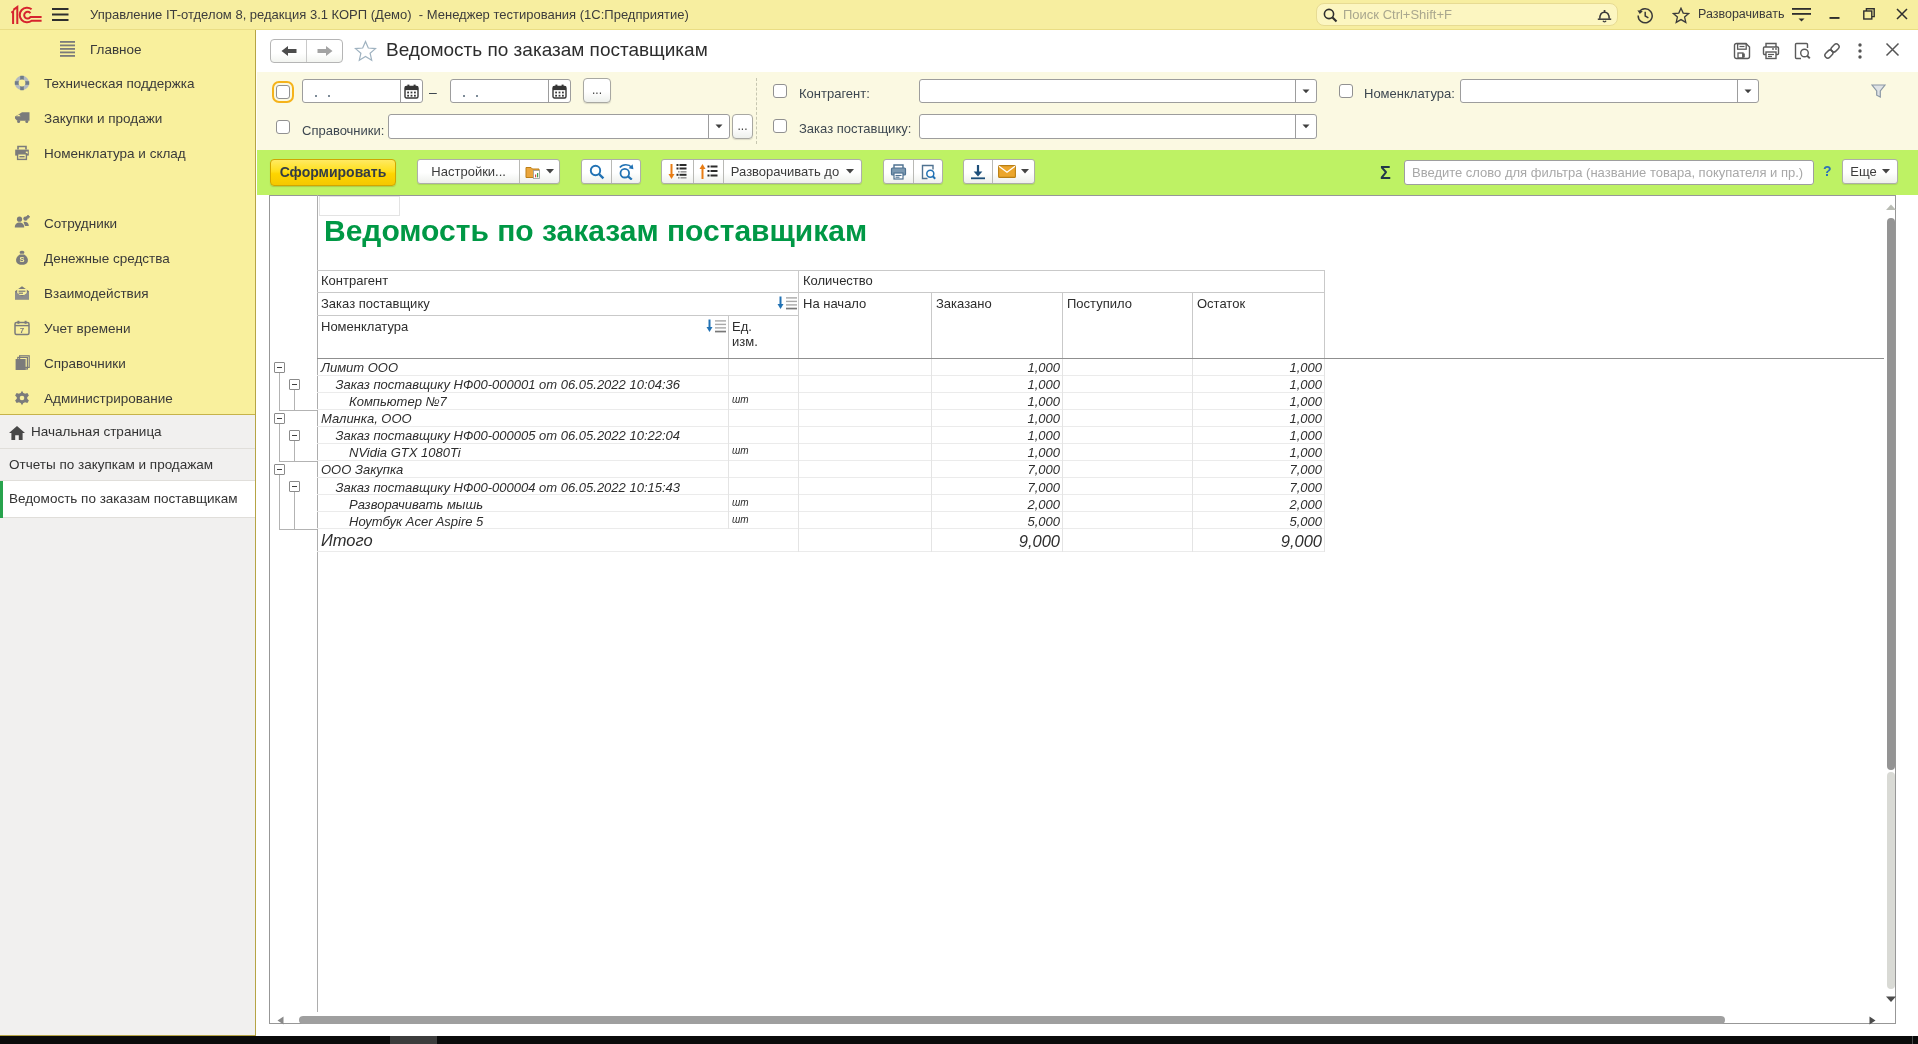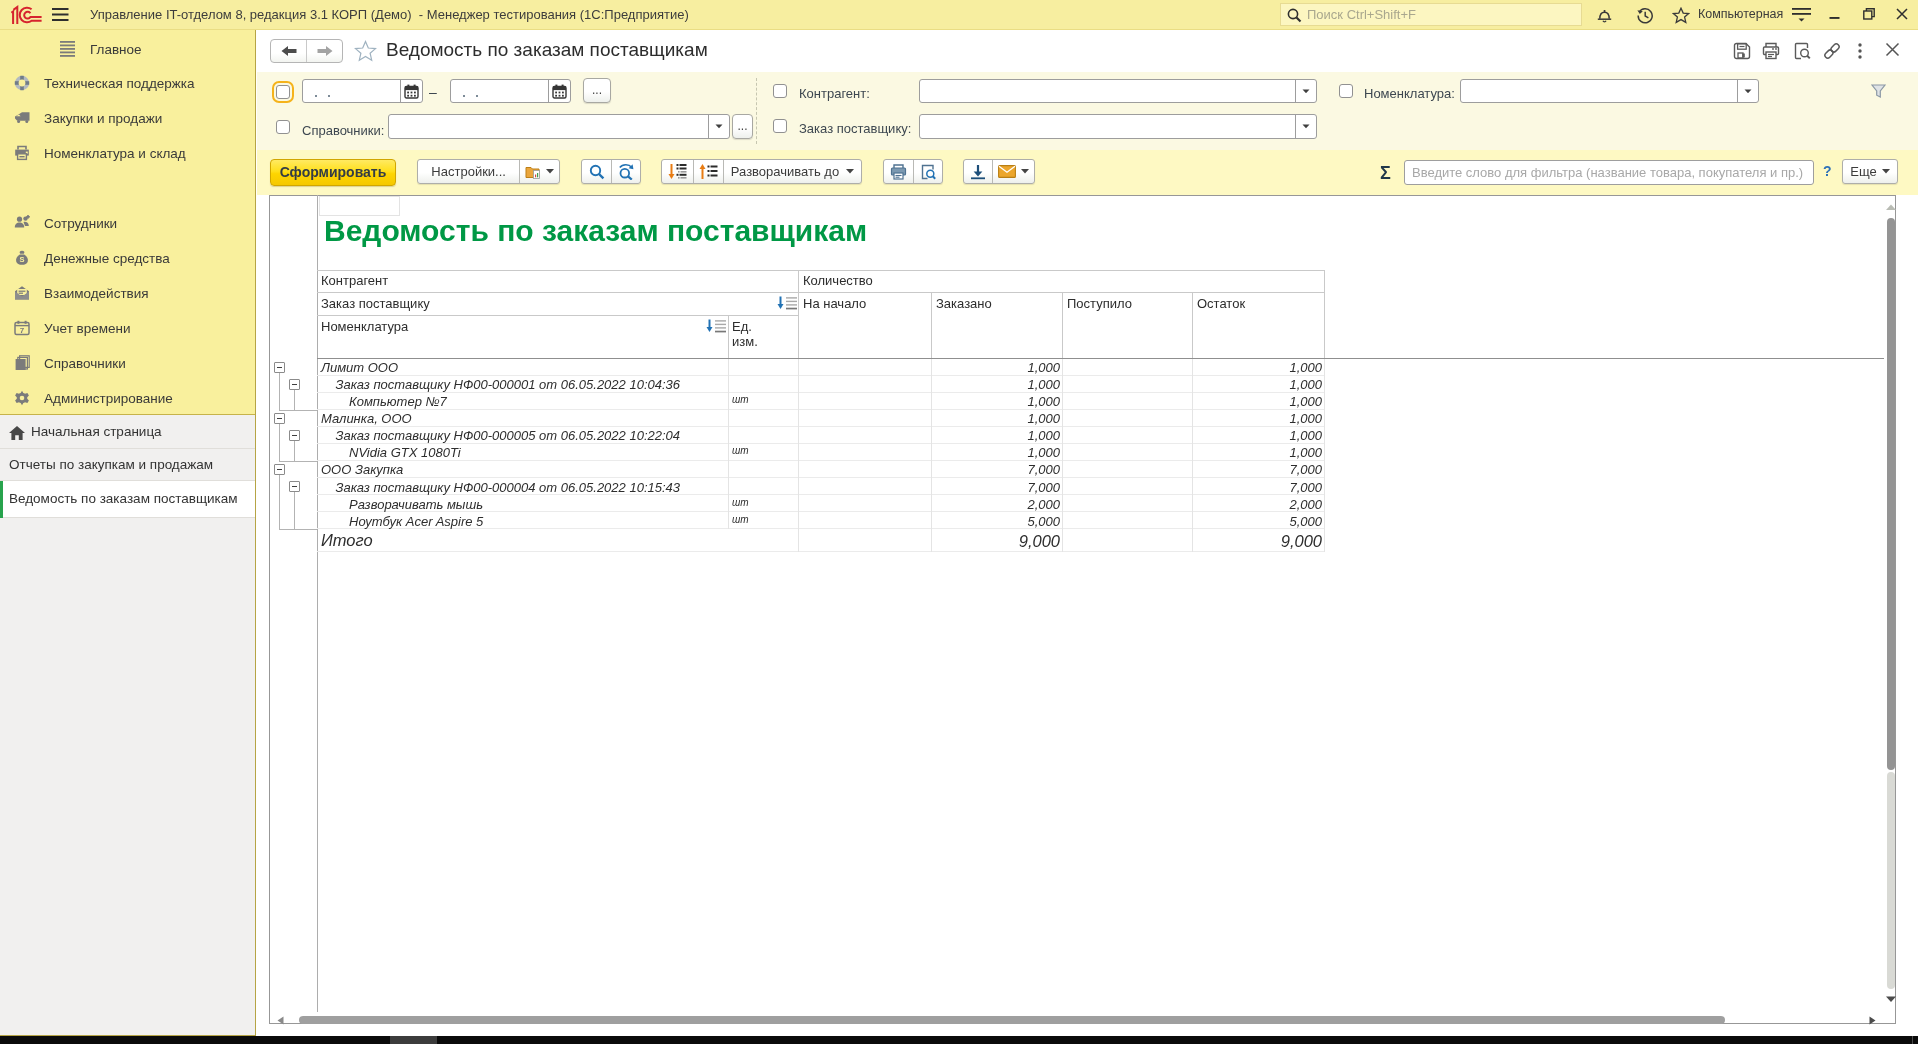--- a/index.html
+++ b/index.html
@@ -3,21 +3,21 @@
 <meta charset="utf-8">
 <style>
   * { margin:0; padding:0; box-sizing:border-box; }
   html,body { width:1918px; height:1044px; overflow:hidden; }
   body { font-family:"Liberation Sans", sans-serif; background:#fff; position:relative; }
   .abs { position:absolute; }
 
   
   #topbar { left:0; top:0; width:1918px; height:30px; background:#f7eea0; border-bottom:1px solid #eadd84; }
   #tb-title { left:90px; top:0; height:29px; line-height:29px; font-size:13px; color:#3c3c3c; white-space:pre; }
-  #tb-search { left:1280px; top:3px; width:302px; height:23px; background:#fcf6c1; border:1px solid #e7db93; border-radius:0; }
+  #tb-search { left:1316px; top:3px; width:302px; height:23px; background:#fcf6c1; border:1px solid #e7db93; border-radius:8px; }
   #tb-search .ph { position:absolute; left:26px; top:3px; font-size:13px; color:#a9a78e; }
   .tbicon { color:#3a3a3a; }
   #tb-user { left:1698px; top:0; height:29px; line-height:29px; font-size:12.5px; color:#3b3b3b; }
 
   
   #sidebar { left:0; top:30px; width:256px; height:1005px; background:#f1f0ef; border-right:1px solid #b6a445; }
   #side-yellow { left:0; top:0; width:255px; height:385px; background:#f9f09d; border-bottom:1px solid #c6b34a; }
   .side-item { position:absolute; left:0; width:255px; height:35px; cursor:pointer; }
   .side-item svg { position:absolute; left:14px; top:9px; }
   .side-item .lbl { position:absolute; left:44px; top:0; line-height:35px; font-size:13.5px; color:#3a3a3a; white-space:nowrap; }
@@ -46,21 +46,21 @@
   .cb { position:absolute; width:14px; height:14px; background:#fff; border:1px solid #919191; border-radius:3px; }
   .cb.focus { outline:2px solid #f5b31b; outline-offset:2px; }
   .flabel { position:absolute; font-size:13px; color:#3d4750; white-space:nowrap; }
   .finput { position:absolute; background:#fff; border:1px solid #9d9d9d; border-radius:3px; }
   .finput .arrow { position:absolute; right:0; top:0; bottom:0; width:21px; border-left:1px solid #9d9d9d; display:flex; align-items:center; justify-content:center; }
   .finput .calsec { position:absolute; right:0; top:0; bottom:0; width:22px; border-left:1px solid #9d9d9d; display:flex; align-items:center; justify-content:center; }
   .dot { position:absolute; width:2px; height:2px; background:#7d8b98; top:15px; }
   .minibtn { position:absolute; background:linear-gradient(#fff 55%, #eef0ec); border:1px solid #a8a8a2; border-radius:4px; box-shadow:0 1px 1px rgba(0,0,0,.12); color:#3f3f3f; font-size:12px; text-align:center; }
 
   
-  #toolbar { left:257px; top:150px; width:1661px; height:45px; background:#fef9c3; }
+  #toolbar { left:257px; top:150px; width:1661px; height:45px; background:#bef264; }
   #btn-generate { position:absolute; left:13px; top:9px; width:126px; height:27px; background:linear-gradient(#ffea62, #ffdf1b 45%, #fed500 55%, #f5c800); border:1px solid #d1a600; border-radius:4px; box-shadow:0 1px 1px rgba(120,90,0,.25); font-size:14px; font-weight:bold; color:#333c46; text-align:center; line-height:25px; cursor:pointer; }
   .tgroup { position:absolute; top:9px; height:25px; border:1px solid #aeaeaa; border-radius:3px; background:linear-gradient(#fff 55%, #eef0ec); box-shadow:0 1px 1px rgba(0,0,0,.10); display:flex; align-items:stretch; }
   .tgroup .seg { display:flex; align-items:center; justify-content:center; cursor:pointer; }
   .tgroup .seg+.seg { border-left:1px solid #b9b9b5; }
   .tgroup .seg .txt { font-size:13px; color:#3b3b3b; white-space:nowrap; }
   #sigma { position:absolute; left:1123px; top:13px; font-size:18px; font-weight:bold; color:#213848; }
   #flt-input { position:absolute; left:1147px; top:10px; width:410px; height:25px; background:#fff; border:1px solid #9e9e9e; border-radius:3px; }
   #flt-input .ph { position:absolute; left:7px; top:4px; font-size:13px; color:#a8a8a8; white-space:nowrap; }
   #flt-help { position:absolute; left:1566px; top:13px; font-size:14px; font-weight:bold; color:#2e71b8; cursor:pointer; }
 
@@ -129,21 +129,21 @@
     <rect x="7.7" y="3" width="1.7" height="2.2" fill="#3a3a3a"></rect>
   </svg>
   <svg class="abs tbicon" style="left:1636px;top:7px" width="18" height="17" viewBox="0 0 18 17">
     <path d="M3.2 5.2 A7 7 0 1 1 2.2 8.5" fill="none" stroke="#3a3a3a" stroke-width="1.5"></path>
     <path d="M1.2 2.6 L3.6 6.4 L6.6 3.6 Z" fill="#3a3a3a" stroke="none" transform="translate(0.2,0.6)"></path>
     <path d="M9.2 4.8 V9 L12.4 10.8" fill="none" stroke="#3a3a3a" stroke-width="1.5"></path>
   </svg>
   <svg class="abs tbicon" style="left:1672px;top:7px" width="18" height="17" viewBox="0 0 18 17">
     <path d="M9 1.2 L11.2 6.1 L16.6 6.6 L12.6 10.1 L13.8 15.4 L9 12.6 L4.2 15.4 L5.4 10.1 L1.4 6.6 L6.8 6.1 Z" fill="none" stroke="#3a3a3a" stroke-width="1.3"></path>
   </svg>
-  <span id="tb-user" class="abs">Компьютерная</span>
+  <span id="tb-user" class="abs">Разворачивать</span>
   <svg class="abs tbicon" style="left:1792px;top:8px" width="20" height="15" viewBox="0 0 20 15">
     <rect x="0" y="0" width="19" height="1.8" fill="#2e2e2e"></rect>
       <rect x="0" y="5" width="19" height="1.8" fill="#2e2e2e"></rect>
     <path d="M6.5 10.5 L12.5 10.5 L9.5 13.6 Z" fill="#2e2e2e"></path>
   </svg>
   <svg class="abs tbicon" style="left:1829px;top:9px" width="12" height="11" viewBox="0 0 12 11">
     <rect x="0.5" y="8" width="10" height="1.9" fill="#2e2e2e"></rect>
   </svg>
   <svg class="abs tbicon" style="left:1863px;top:8px" width="12" height="12" viewBox="0 0 12 12">
     <rect x="0.8" y="3" width="8" height="8" fill="none" stroke="#2e2e2e" stroke-width="1.4"></rect>

